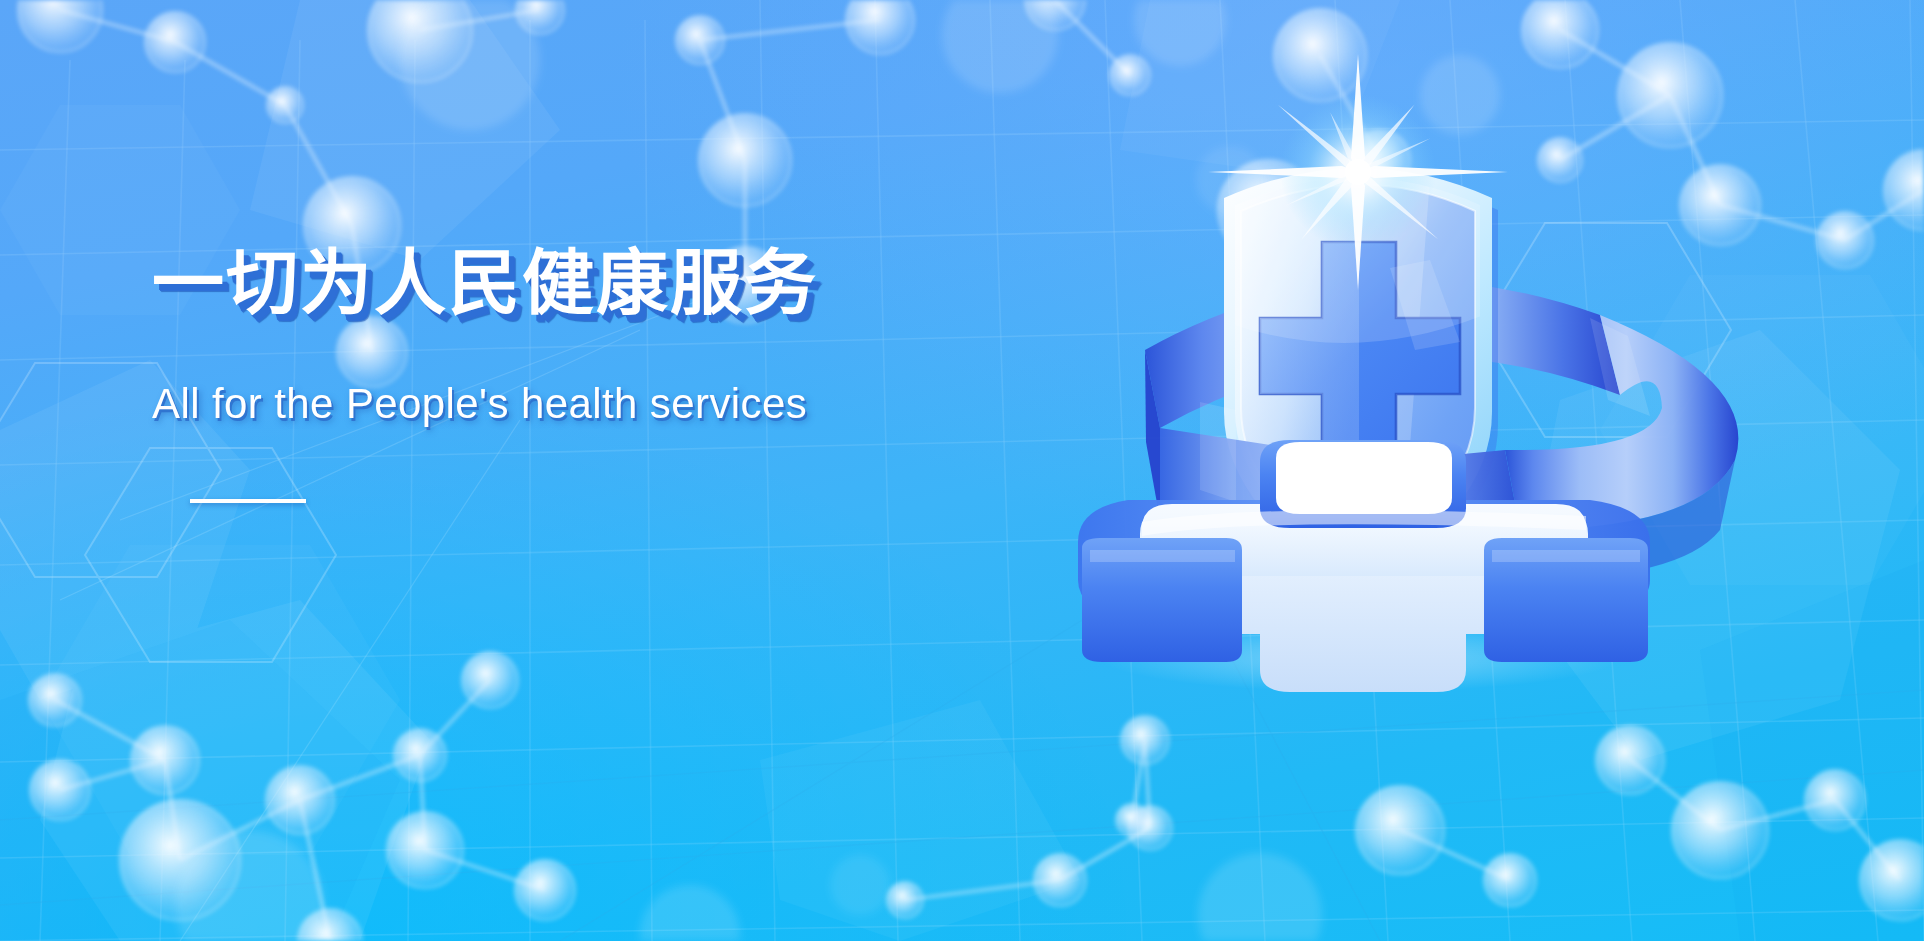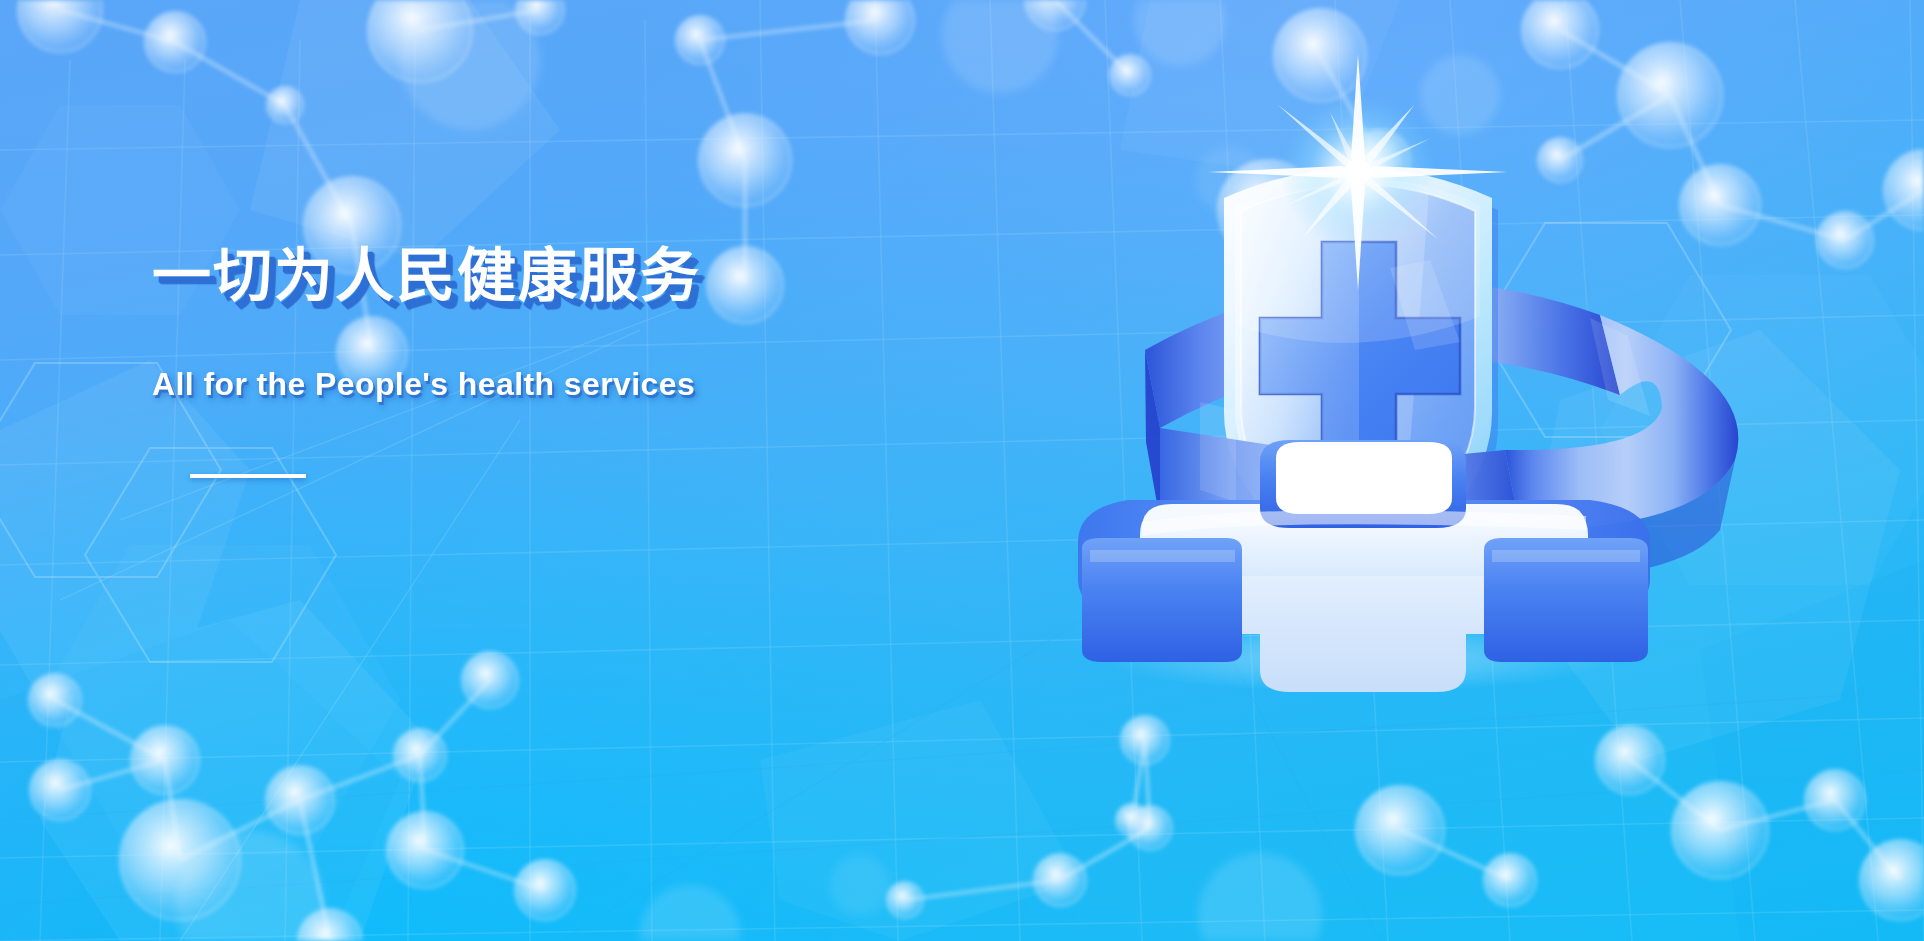--- a/index.html
+++ b/index.html
@@ -48,37 +48,37 @@
 
   .text-block {
     position: absolute;
     left: 152px;
     top: 245px;
     width: 900px;
   }
 
   .title-cn {
     margin: 0;
-    font-size: 59px;
+    font-size: 72px;
     line-height: 1.08;
     font-weight: bold;
     color: #ffffff;
     letter-spacing: 2px;
     white-space: nowrap;
     text-shadow:
       5px 6px 0 #2E6FD6,
       6px 7px 0 #2E6FD6,
       7px 8px 1px rgba(27,85,180,0.65);
   }
 
   .title-en {
     margin: 58px 0 0 0;
-    font-size: 32px;
+    font-size: 42px;
     line-height: 1.1;
-    font-weight: bold;
+    font-weight: normal;
     color: #ffffff;
     letter-spacing: 0.4px;
     white-space: nowrap;
     text-shadow:
       2px 3px 0 rgba(45,110,205,0.85),
       3px 4px 6px rgba(30,85,175,0.55);
   }
 
   .rule {
     margin-top: 72px;

